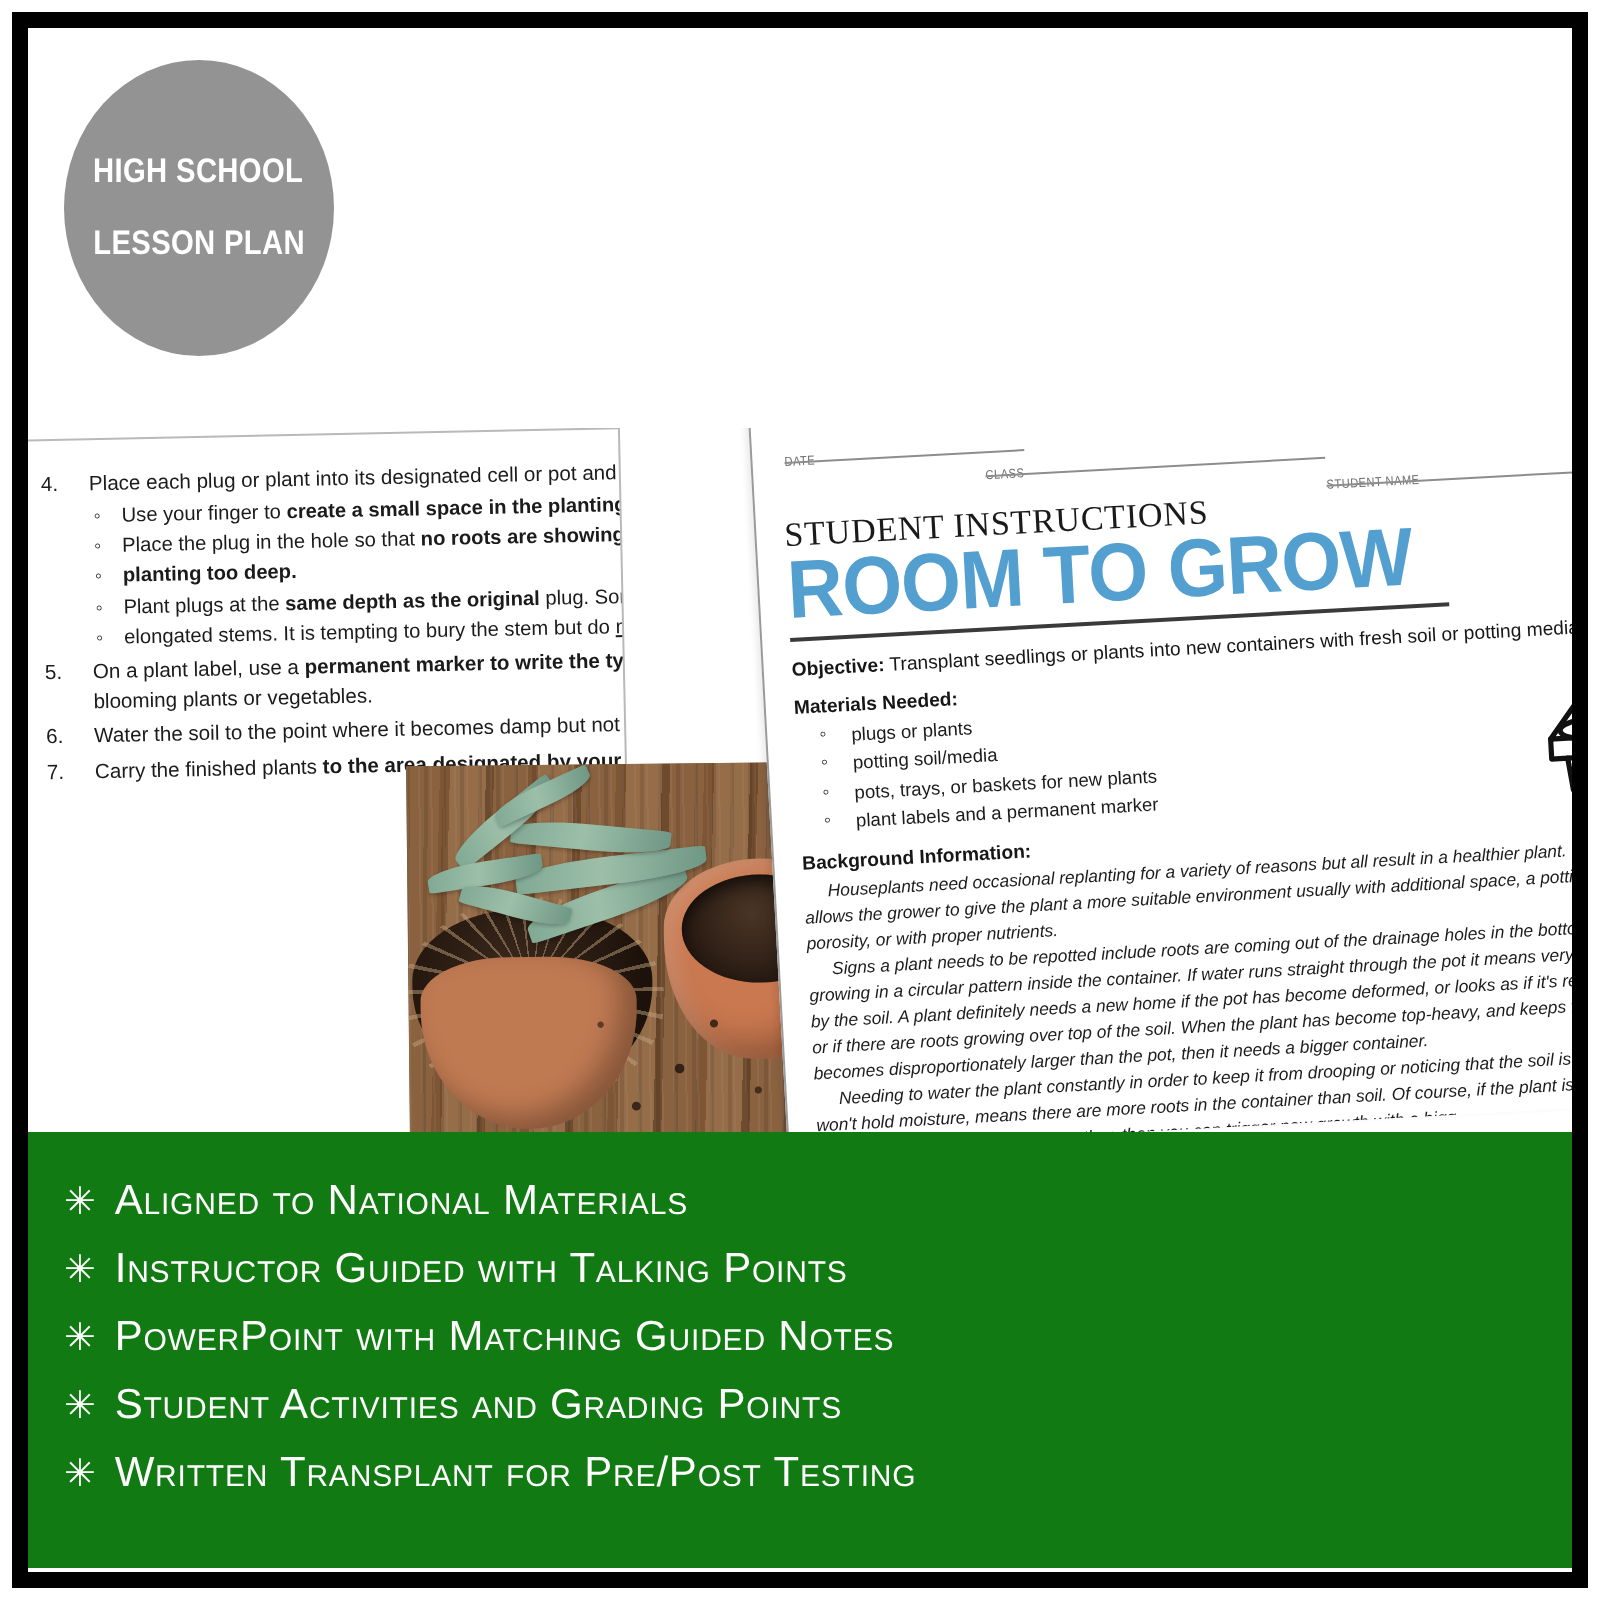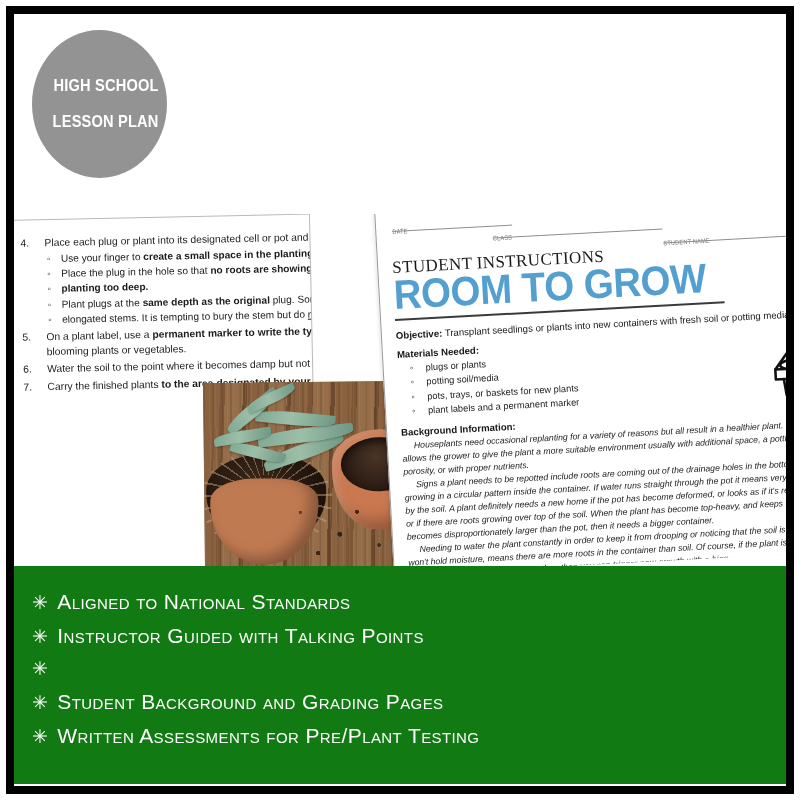--- a/index.html
+++ b/index.html
@@ -34,21 +34,21 @@
   }
 
   .badge {
     position: absolute;
     left: 18px; top: 16px;
     width: 135px; height: 148px;
     border-radius: 50%;
     background: #939393;
     display: flex;
     flex-direction: column;
-    align-items: flex-end;
+    align-items: center;
     justify-content: center;
     gap: 16px;
   }
   .badge-line {
     color: #ffffff;
     font-family: "Liberation Sans Narrow", "Liberation Sans", sans-serif;
     font-weight: 700;
     font-size: 17px;
     letter-spacing: 0.2px;
     transform: scaleX(0.86);
@@ -481,35 +481,36 @@
         </svg>
 
       </div>
 
     </div>
 
     <div class="footer">
       <ul class="feature-list" id="feature-list">
           <li>
             <span class="star">✳</span>
-            <span>Aligned to National Standards</span>
+            <span>Aligned to National Materials</span>
           </li>
           <li>
             <span class="star">✳</span>
             <span>Instructor Guided with Talking Points</span>
           </li>
           <li>
             <span class="star">✳</span>
+            <span>PowerPoint with Matching Guided Notes</span>
           </li>
           <li>
             <span class="star">✳</span>
-            <span>Student Background and Grading Pages</span>
+            <span>Student Activities and Grading Points</span>
           </li>
           <li>
             <span class="star">✳</span>
-            <span>Written Assessments for Pre/Plant Testing</span>
+            <span>Written Transplant for Pre/Post Testing</span>
           </li>
         </ul>
 
     </div>
 
   </div>
 </div>
 
 </body></html>

